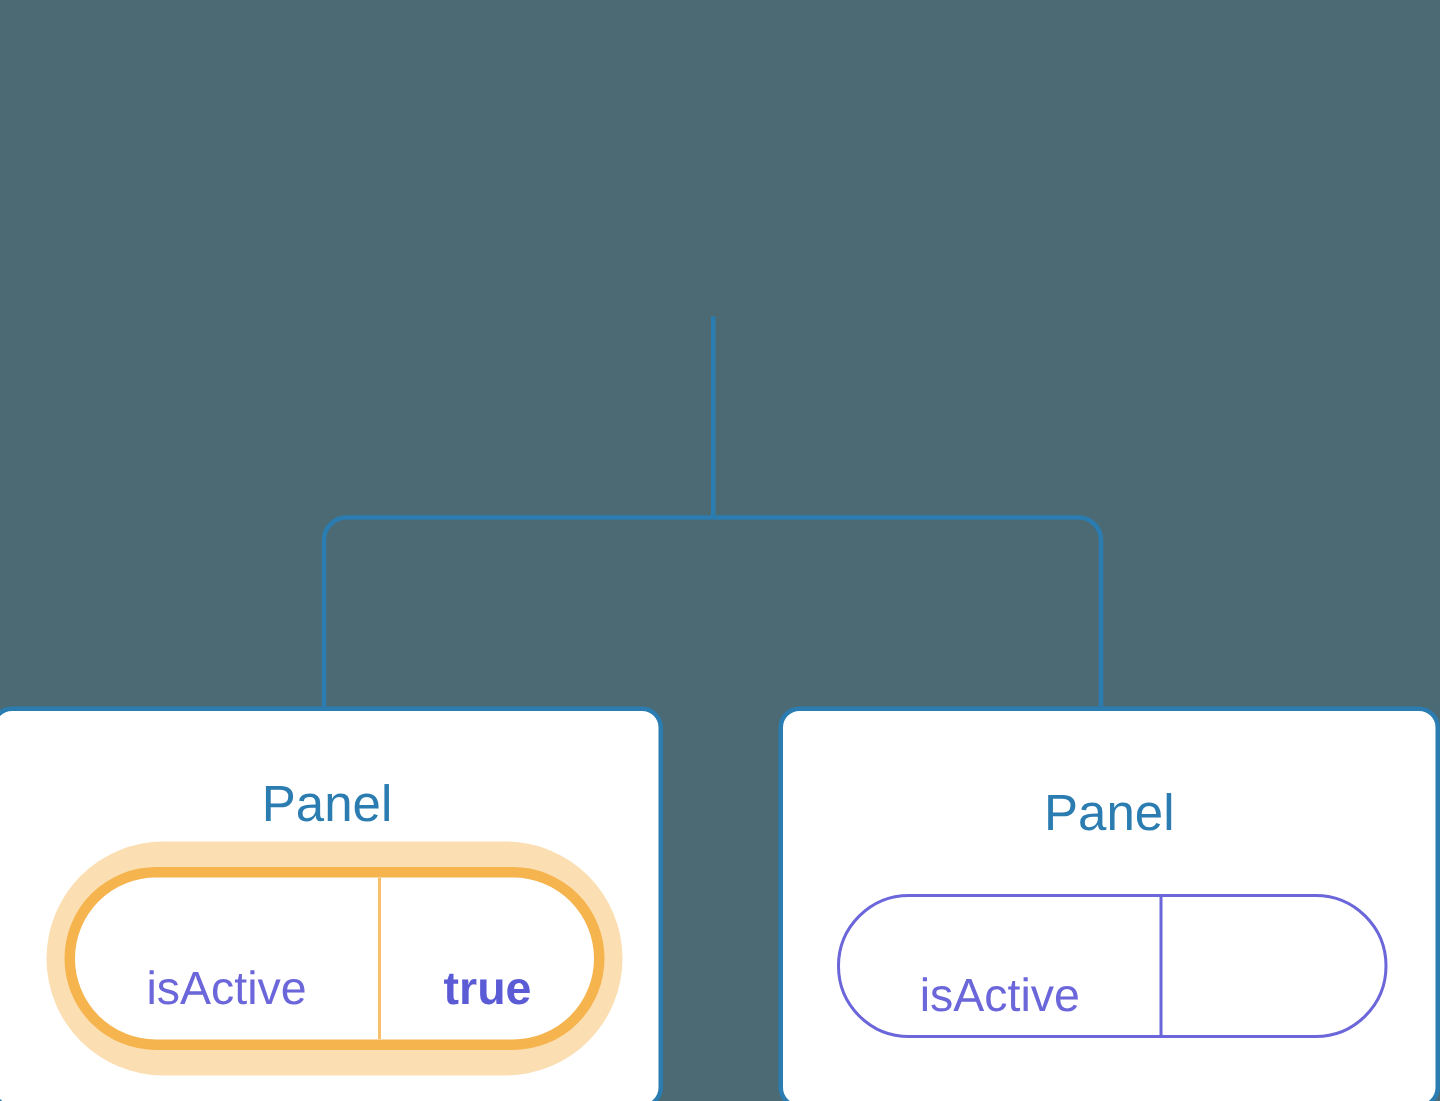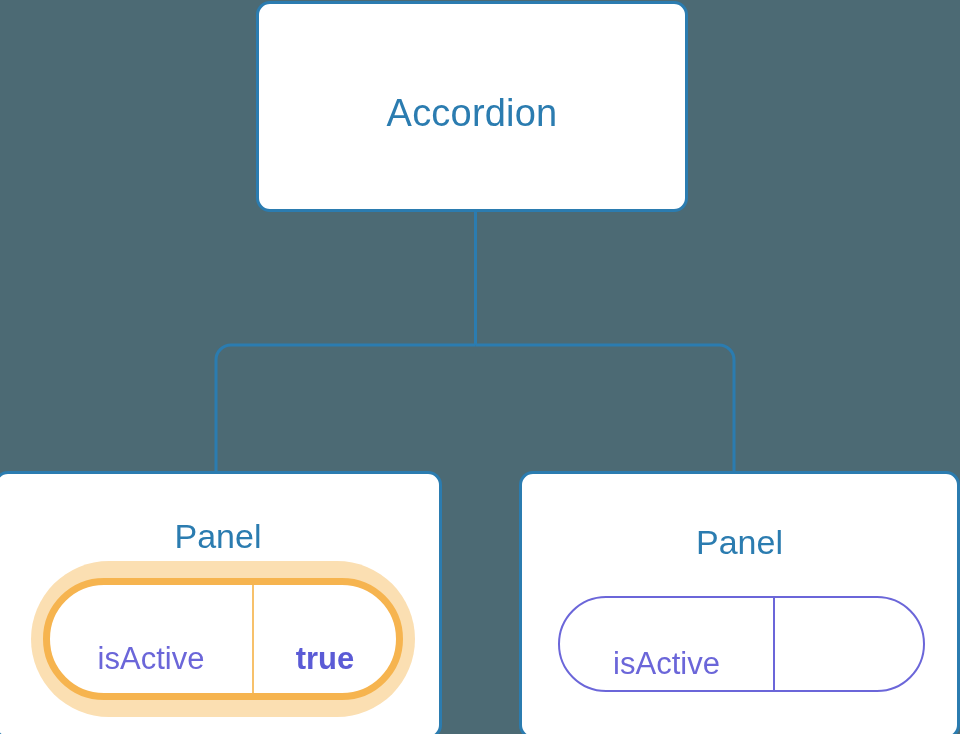--- a/index.html
+++ b/index.html
@@ -184,23 +184,20 @@
 
   <svg id="edges" viewBox="0 0 960 734" xmlns="http://www.w3.org/2000/svg">
 
     <path d="M 475.5 211 L 475.5 345" fill="none" stroke="#2b7cb0" stroke-width="3"></path>
 
     <path d="M 475.5 345 L 231 345 A 15 15 0 0 0 216 360 L 216 474" fill="none" stroke="#2b7cb0" stroke-width="3" stroke-linecap="butt"></path>
 
     <path d="M 475.5 345 L 719 345 A 15 15 0 0 1 734 360 L 734 474" fill="none" stroke="#2b7cb0" stroke-width="3" stroke-linecap="butt"></path>
   </svg>
 
-  <div class="node node-root">
-    <div class="node-title-root">Accordion</div>
-  </div>
 
   <div class="panel panel-left">
     <div class="panel-title">Panel</div>
 
     <div class="pill-highlight-wrap">
       <div class="pill-glow"></div>
       <div class="pill-hl">
         <div class="pill-key">isActive</div>
         <div class="pill-divider"></div>
         <div class="pill-val">true</div>

